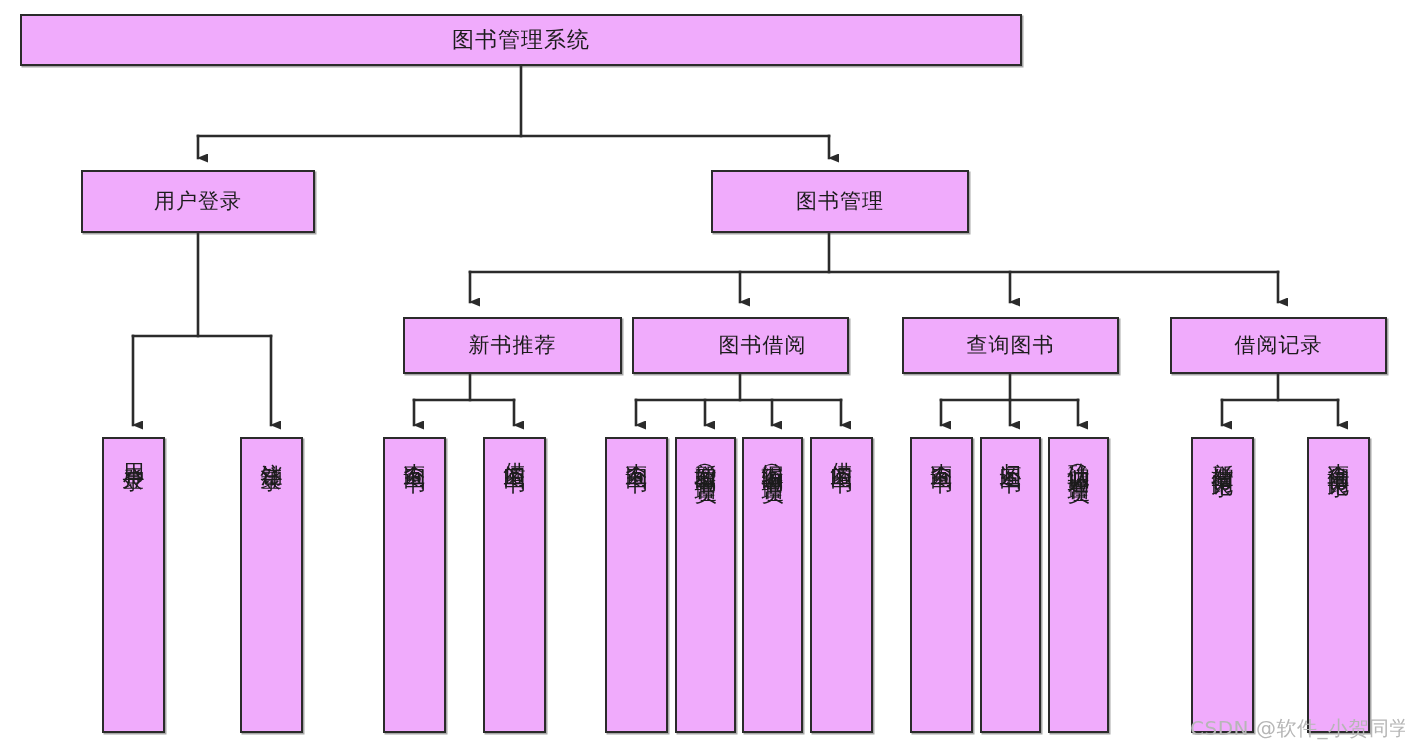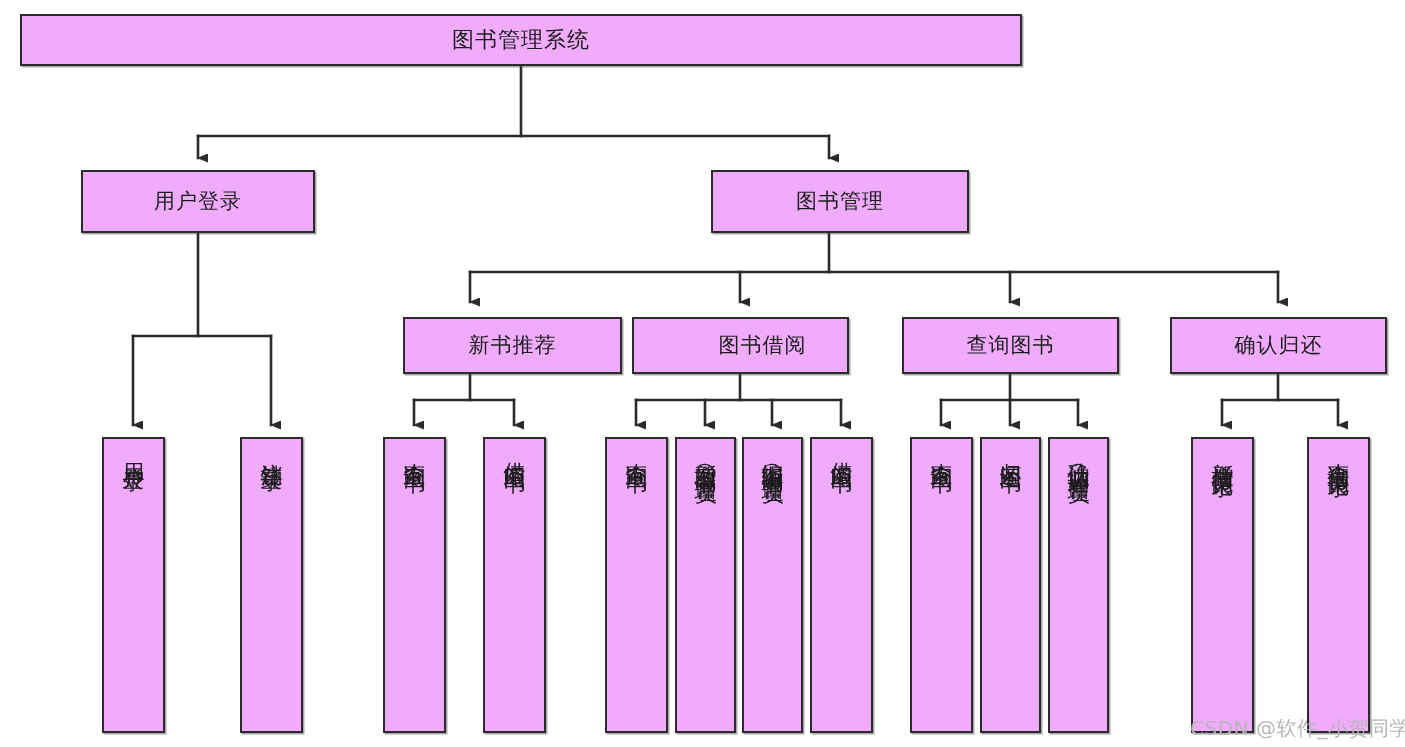--- a/index.html
+++ b/index.html
@@ -133,21 +133,21 @@
   <div class="node" style="left:361px;top:317px;width:219px;height:57px;margin-left:42px;">
     <span class="label">新书推荐</span>
   </div>
   <div class="node" style="left:632px;top:317px;width:217px;height:57px;padding-left:44px;">
     <span class="label">图书借阅</span>
   </div>
   <div class="node" style="left:902px;top:317px;width:217px;height:57px;">
     <span class="label">查询图书</span>
   </div>
   <div class="node" style="left:1170px;top:317px;width:217px;height:57px;">
-    <span class="label">确认归还</span>
+    <span class="label">借阅记录</span>
   </div>
 
   <div class="node vertical" style="left:102px;top:437px;width:63px;height:296px;">
     <span class="label">用户登录</span>
   </div>
   <div class="node vertical" style="left:240px;top:437px;width:63px;height:296px;">
     <span class="label">注销登录</span>
   </div>
 
   <div class="node vertical" style="left:383px;top:437px;width:63px;height:296px;">

